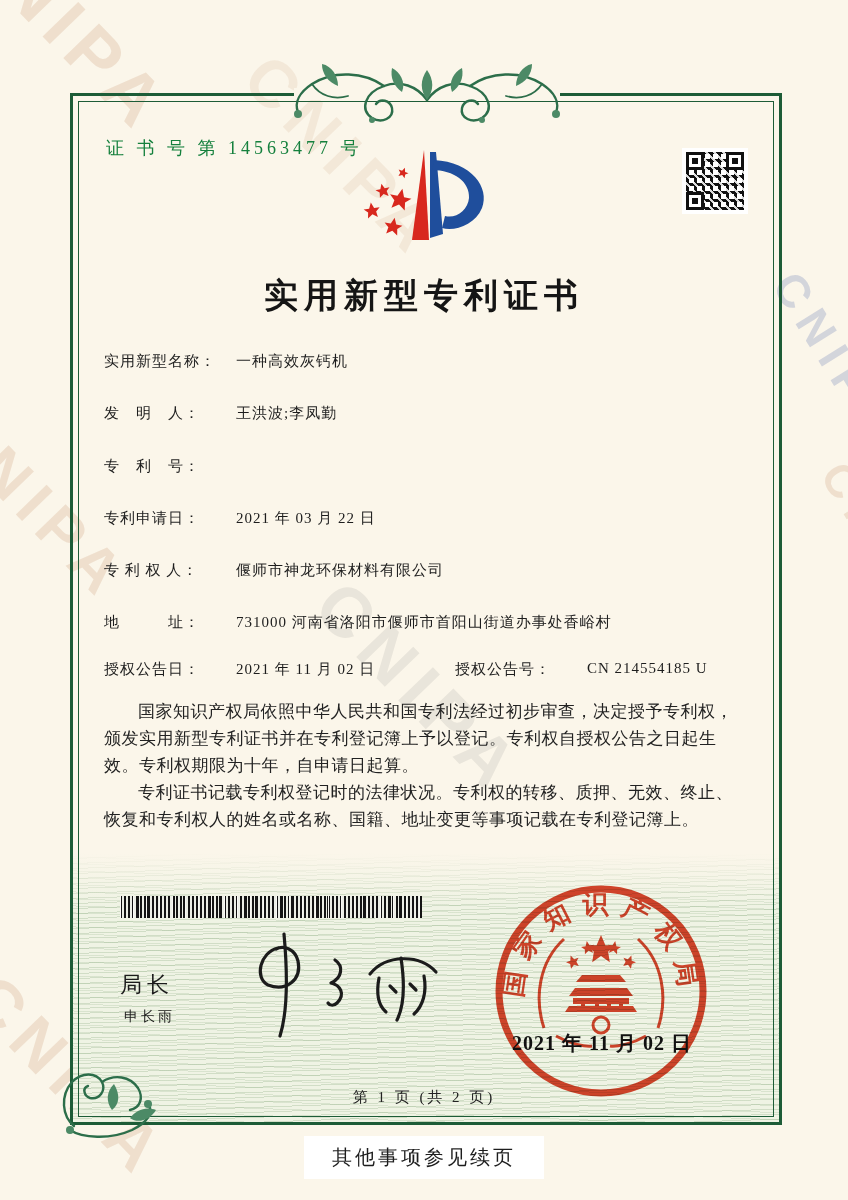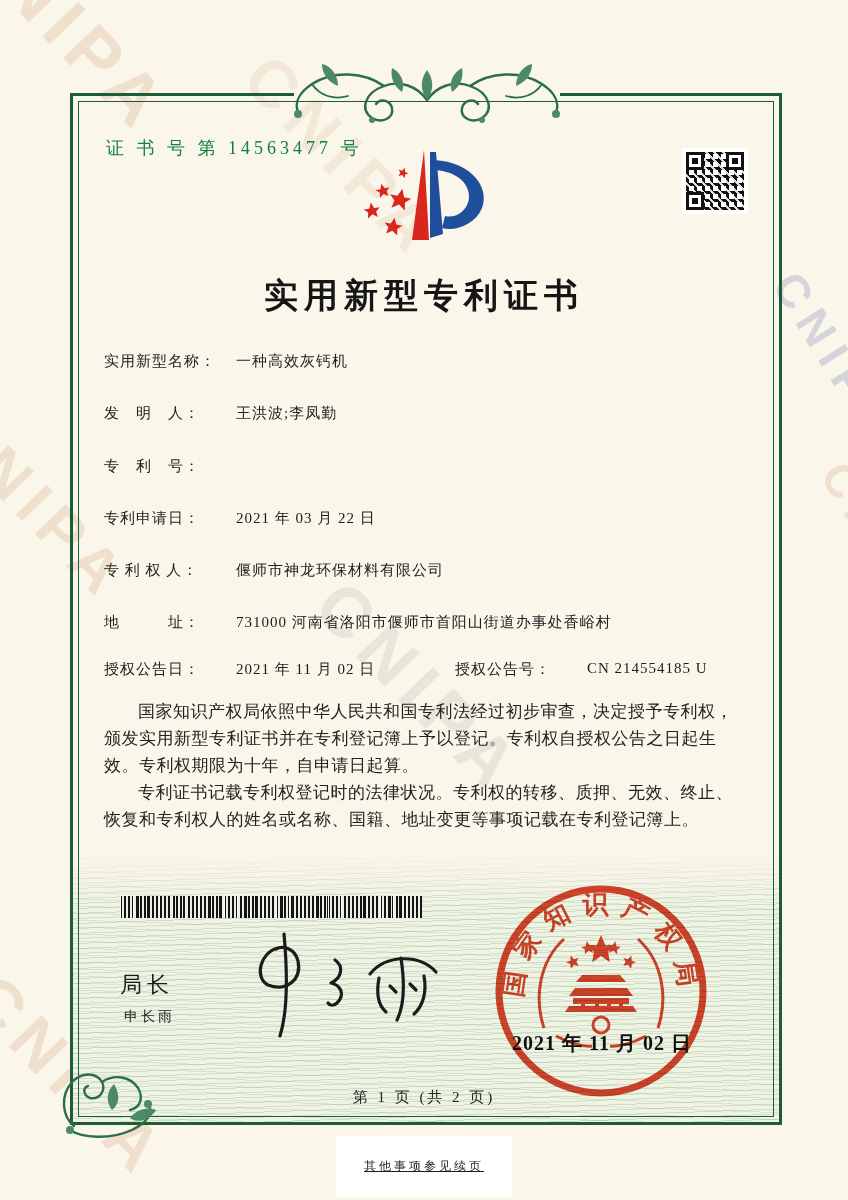--- a/index.html
+++ b/index.html
@@ -66,21 +66,21 @@
       font-family:"Liberation Sans","DejaVu Sans",sans-serif;color:#1c1c1c;margin-left:16px;}
 
   .seal-svg{position:absolute;left:488px;top:878px;mix-blend-mode:multiply;}
   .seal-date{position:absolute;left:490px;top:1030px;width:224px;text-align:center;
       font-size:20px;font-weight:600;letter-spacing:1px;color:#111;}
 
   .page-info{position:absolute;left:0;top:1088px;width:100%;text-align:center;
       font-size:15px;letter-spacing:3px;color:#222;}
 
   .cont-box{position:absolute;left:50%;top:1136px;transform:translateX(-50%);
-      background:#ffffff;padding:22px 28px;font-size:12px;letter-spacing:3px;color:#1d1d1d;text-decoration:underline;}
+      background:#ffffff;padding:8px 28px;font-size:20px;letter-spacing:3px;color:#1d1d1d;}
 
   svg{display:block;}
 </style>
 </head>
 <body>
 
 <svg width="0" height="0" aria-hidden="true">
   <defs>
     <polygon id="star" points="0,-10 2.94,-3.09 9.51,-3.09 4.76,1.18 5.88,8.09 0,4 -5.88,8.09 -4.76,1.18 -9.51,-3.09 -2.94,-3.09"></polygon>
   </defs>

